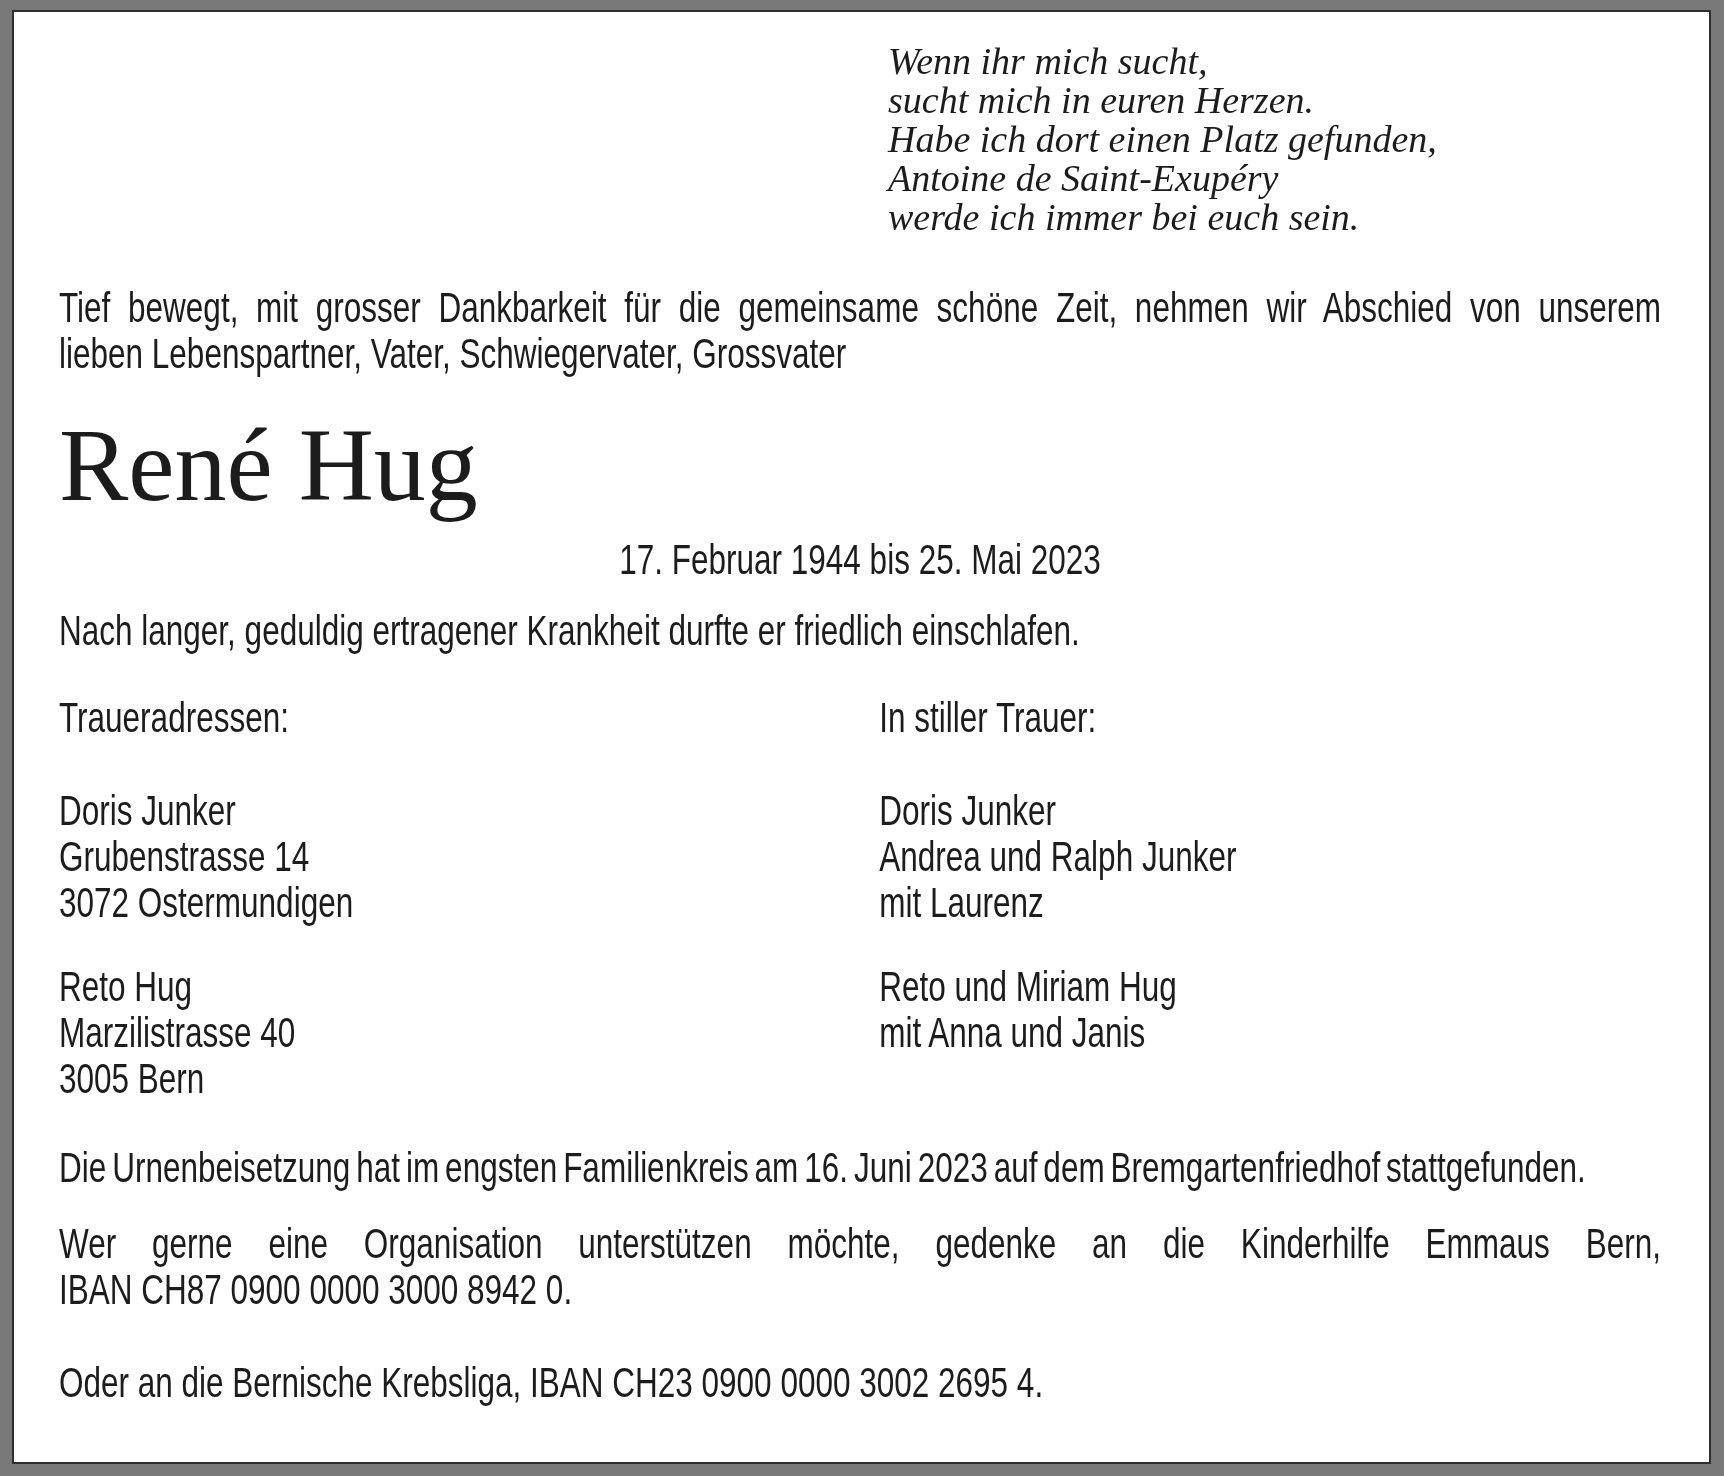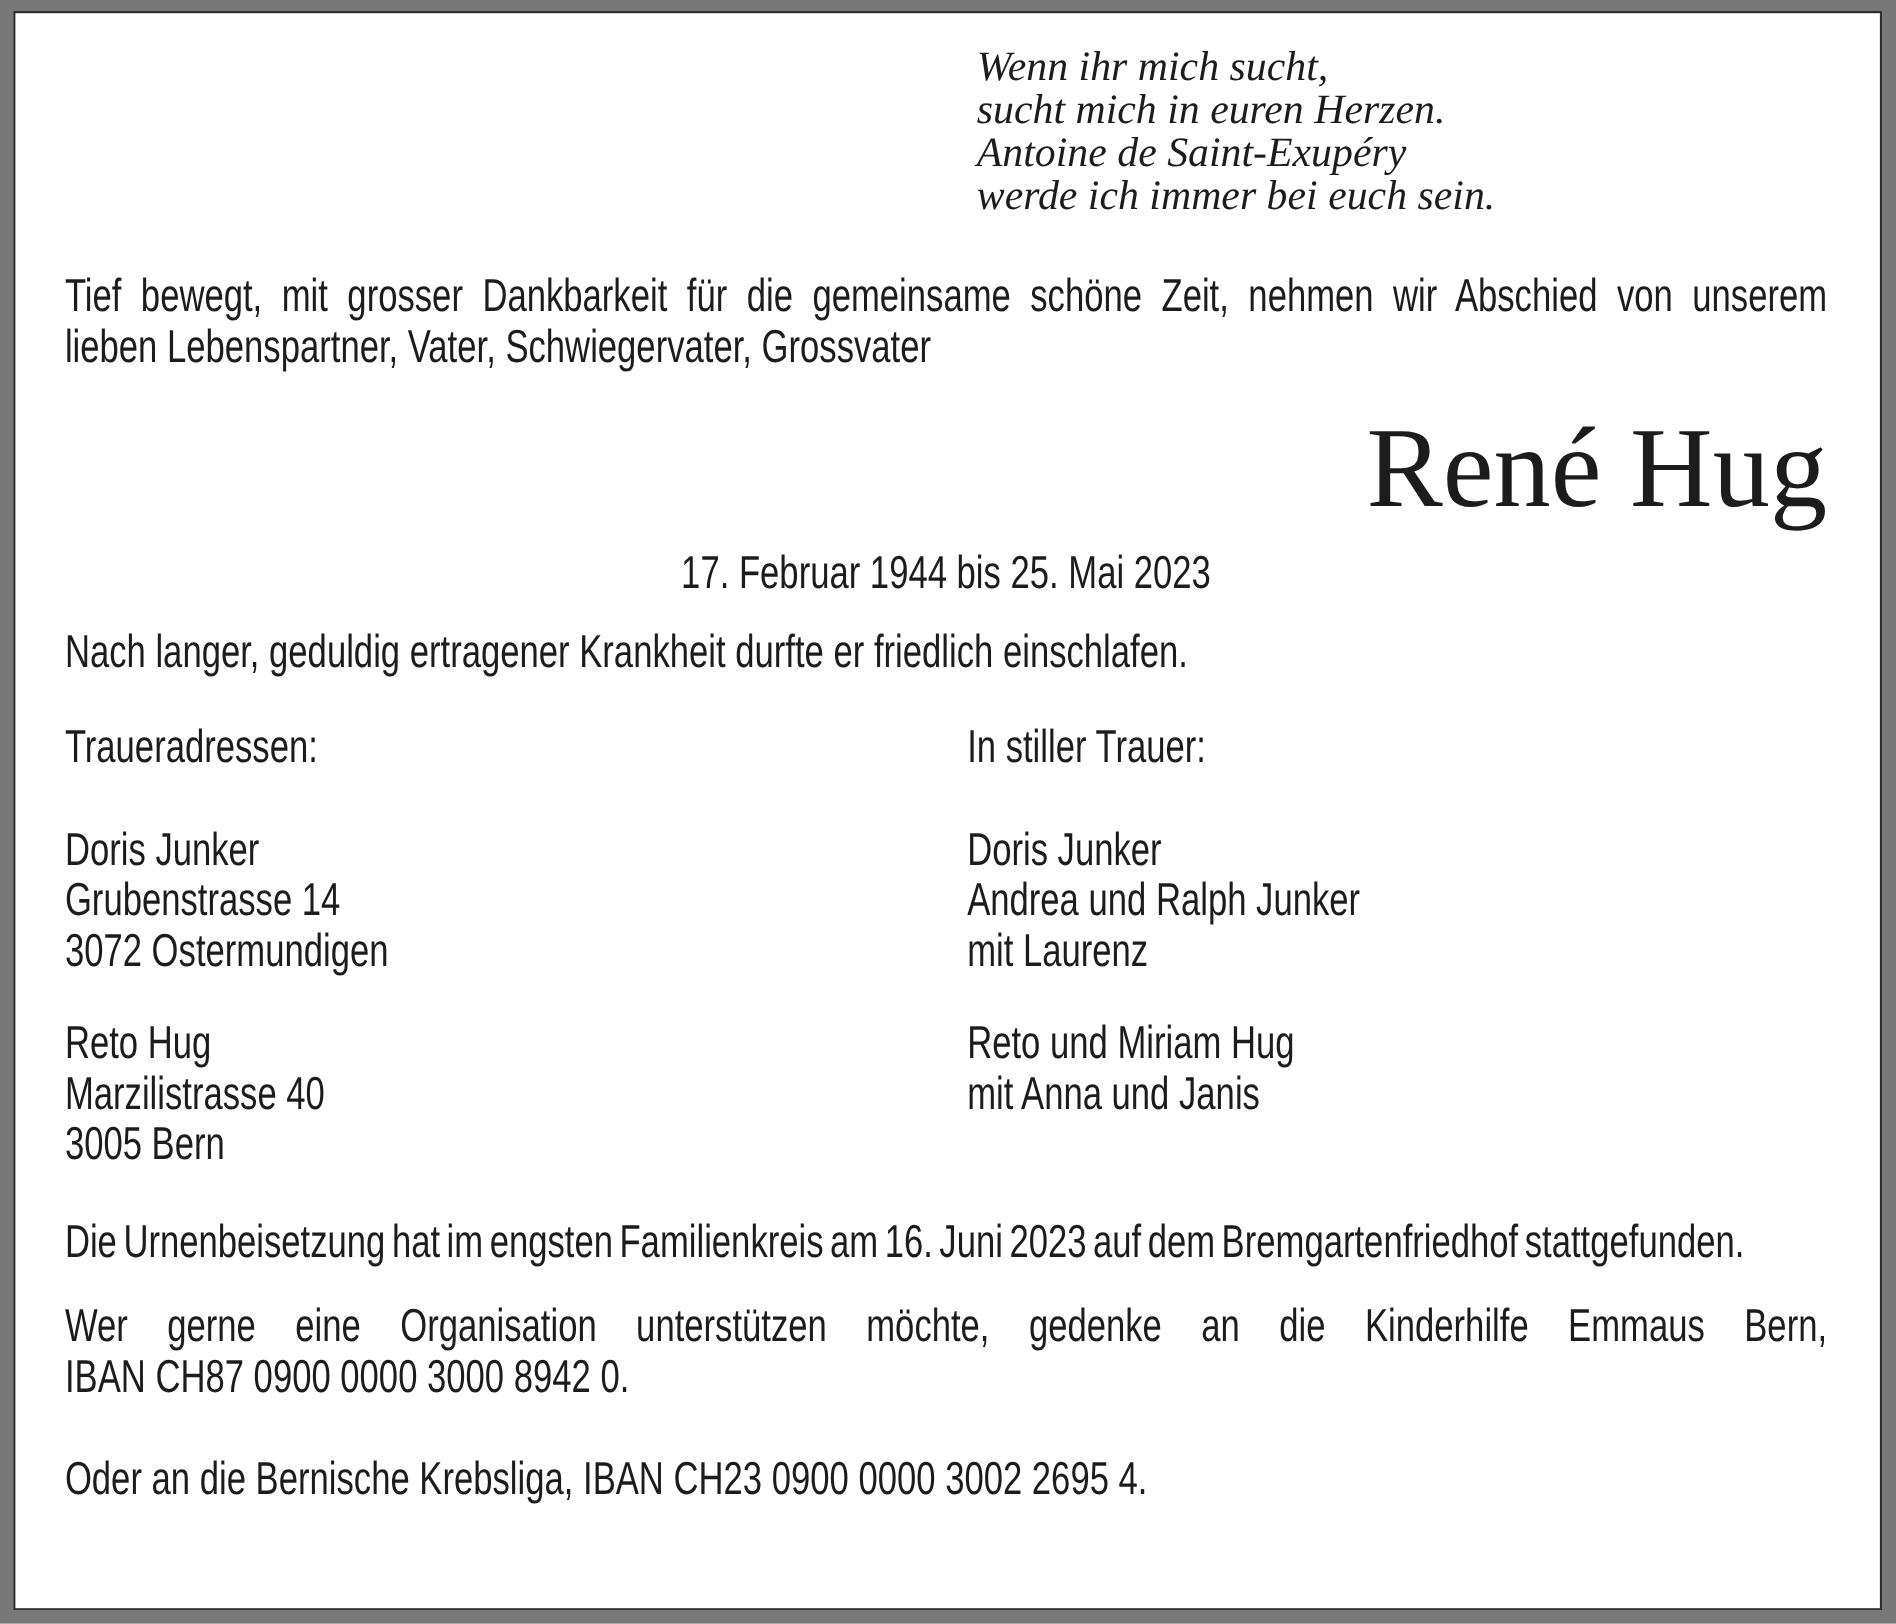--- a/index.html
+++ b/index.html
@@ -36,21 +36,21 @@
     margin-left: 829px;
   }
   .intro { margin-top: 48px; text-align: justify; }
   .stretch-line { text-align: justify; text-align-last: justify; }
 
   .deceased-name {
     font-family: "Liberation Serif", serif;
     font-weight: normal;
     font-size: 104px;
     line-height: 116px;
-    text-align: right;
+    text-align: left;
     margin: 30px 0 0 0;
   }
   .deceased-dates { margin-top: 14px; text-align: center; }
 
   .passing { margin-top: 25px; }
 
   .columns-wrap { margin-top: 41px; }
   .columns { display: flex; }
   .col-left { width: 51.2%; flex: 0 0 auto; }
   .col-right { flex: 1 1 auto; }
@@ -64,20 +64,21 @@
   .donation2 { margin-top: 47px; white-space: nowrap; }
 </style>
 </head>
 <body>
 
 <div class="sheet">
 
   <div class="poem">
     <div>Wenn ihr mich sucht,</div>
     <div>sucht mich in euren Herzen.</div>
+    <div>Habe ich dort einen Platz gefunden,</div>
     <div>Antoine de Saint-Exupéry</div>
     <div>werde ich immer bei euch sein.</div>
   </div>
 
   <div class="cx body-text intro">
     <div class="stretch-line">Tief bewegt, mit grosser Dankbarkeit für die gemeinsame schöne Zeit, nehmen wir Abschied von unserem</div>
     <div>lieben Lebenspartner, Vater, Schwiegervater, Grossvater</div>
   </div>
 
   <h1 class="deceased-name">René Hug</h1>

